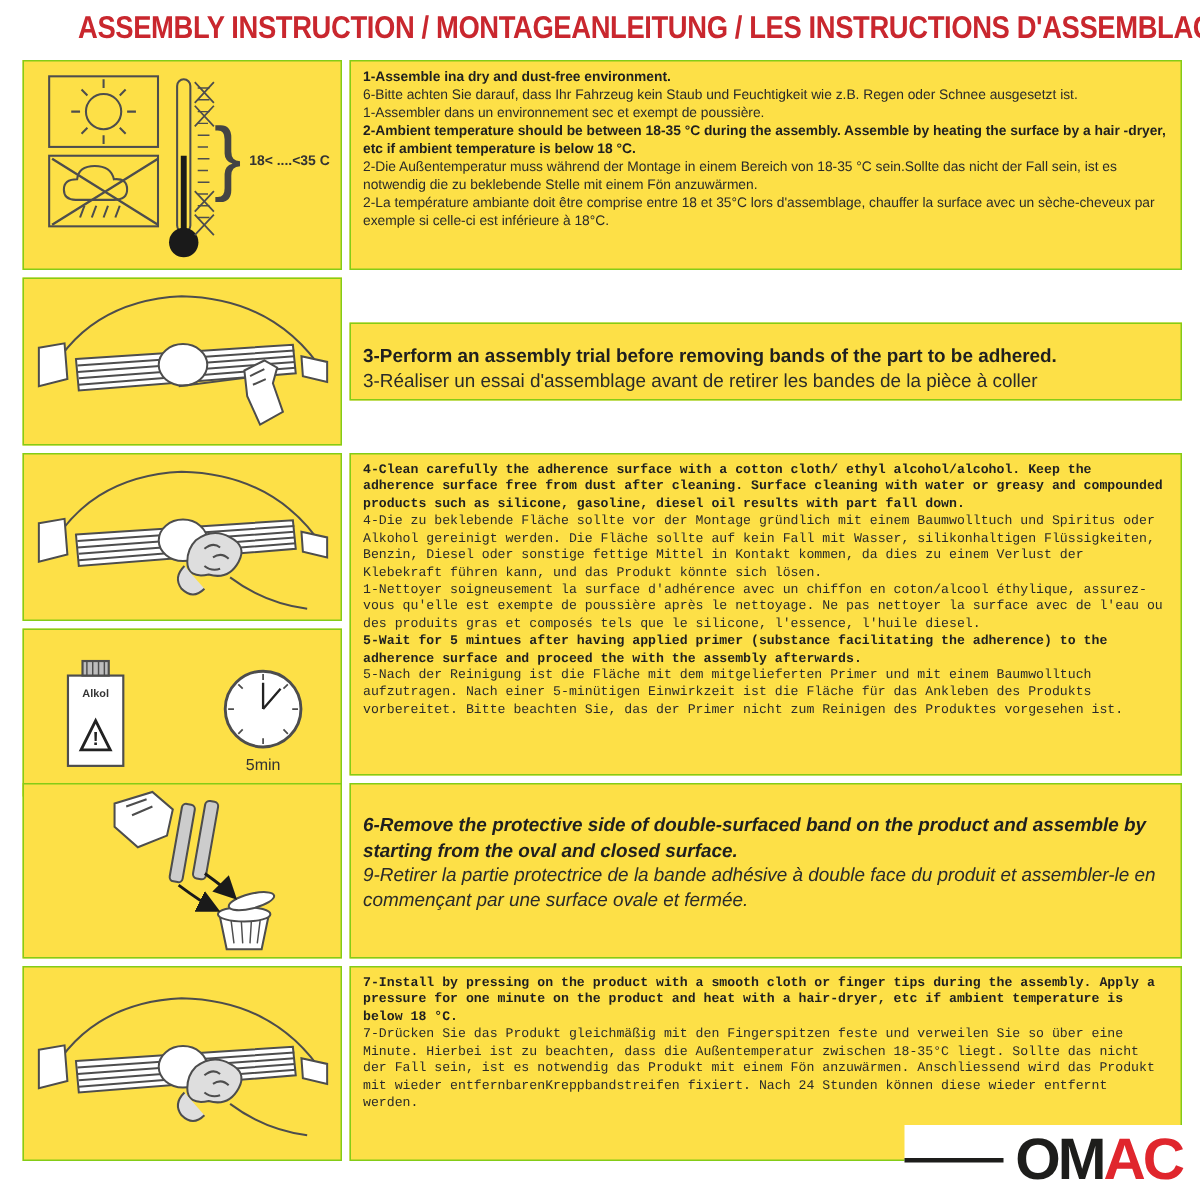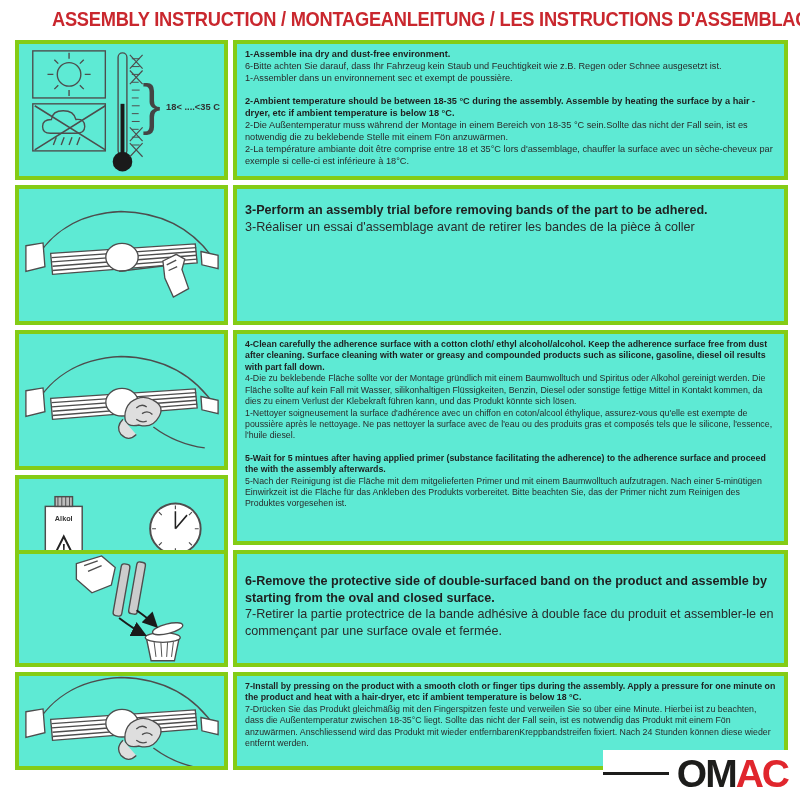--- a/index.html
+++ b/index.html
@@ -7,36 +7,36 @@
     width:800px;height:800px;background:#ffffff;position:relative;overflow:hidden;
     font-family:"Liberation Sans", sans-serif;color:#2a2a2a;
   }
   .title{
     margin-top:7px;width:800px;text-align:center;white-space:nowrap;
     font-size:21px;font-weight:bold;color:#c9272e;letter-spacing:-0.3px;
     transform:scaleX(0.87);transform-origin:50% 50%;
   }
   .doc{position:absolute;left:15px;top:40px;width:773px;display:flex;flex-direction:column;gap:5px;}
   .row{display:flex;gap:5px;}
-  .cell{border:4px solid #84cc16;background:#5eead4;box-sizing:border-box;}
+  .cell{border:1px solid #84cc16;background:#fde047;box-sizing:border-box;}
   .icon-cell{width:213px;flex:none;display:flex;align-items:center;justify-content:center;overflow:hidden;}
   .icon-stack{width:213px;flex:none;display:flex;flex-direction:column;gap:5px;}
   .text-cell{flex:1;overflow:hidden;}
   .text-cell p{margin:0;}
   .pad-md{padding:5px 8px;}
-  .pad-sm{padding:5px 8px;}
+  .pad-sm{padding:5px 8px;font-family:Liberation Mono, monospace;}
   .pad-lg{padding:13px 8px 4px 8px;}
   .pad-lg2{padding:19px 8px 4px 8px;}
   .md p{font-size:9.2px;line-height:1.3;}
   .sm p{font-size:8.8px;line-height:1.3;}
   .lg p{font-size:12.6px;line-height:1.32;}
   .b{font-weight:bold;color:#1f1f1f;}
-  .block + .block{margin-top:11px;}
-  .h140{height:140px;} .h112{height:140px;} .h215{height:215px;}
-  .h117{height:117px;} .h113{height:98px;} .h98{height:112px;}
+  .block + .block{}
+  .h140{height:140px;} .h112{height:112px;align-items:center;} .h215{height:215px;}
+  .h117{height:117px;font-style:italic;} .h113{height:130px;} .h98{height:112px;}
   svg.ic{display:block;}
   .logo{
     position:absolute;right:8px;bottom:1px;display:flex;align-items:center;
     background:#fff;padding:4px 4px 6px 0;
   }
   .logo-dash{width:66px;height:3px;background:#1d1d1b;margin-right:8px;}
   .logo-text{font-size:39px;font-weight:bold;letter-spacing:-2px;line-height:1;}
   .logo-black{color:#1d1d1b;} .logo-red{color:#e0262d;}
   .hidden-defs{position:absolute;width:0;height:0;overflow:hidden;}
 </style>
@@ -181,21 +181,21 @@
           <ellipse cx="145" cy="86" rx="18" ry="5"></ellipse>
           <ellipse cx="150" cy="77" rx="16" ry="5" transform="rotate(-14 150 77)"></ellipse>
         </g>
         <path d="M100 66 Q116 78 126 83" fill="none" stroke="#1a1a1a" stroke-width="2" marker-end="url(#arrowhead)"></path>
         <path d="M118 58 Q132 68 138 74" fill="none" stroke="#1a1a1a" stroke-width="2" marker-end="url(#arrowhead)"></path>
       </svg>
     </div>
     <div class="cell text-cell pad-lg2 lg">
       <div class="block">
         <p class="b">6-Remove the protective side of double-surfaced band on the product and assemble by starting from the oval and closed surface.</p>
-        <p>7-Retirer la partie protectrice de la bande adhésive à double face du produit et assembler-le en commençant par une surface ovale et fermée.</p>
+        <p>9-Retirer la partie protectrice de la bande adhésive à double face du produit et assembler-le en commençant par une surface ovale et fermée.</p>
       </div>
     </div>
   </div>
 
   <div class="row h113">
     <div class="cell icon-cell h113">
       <svg class="ic" width="196" viewBox="0 0 206 112">
         <use href="#sym-grille"></use>
         <use href="#sym-cloth-hand"></use>
       </svg>

